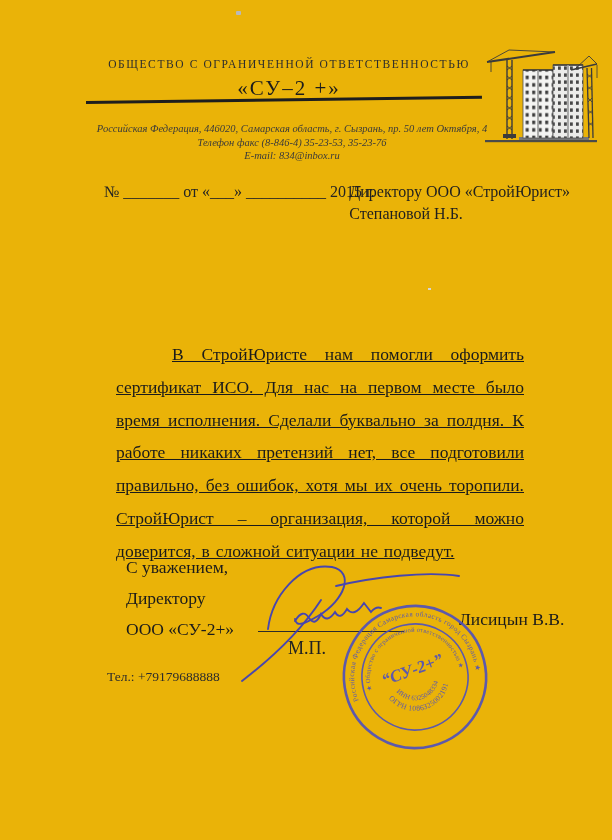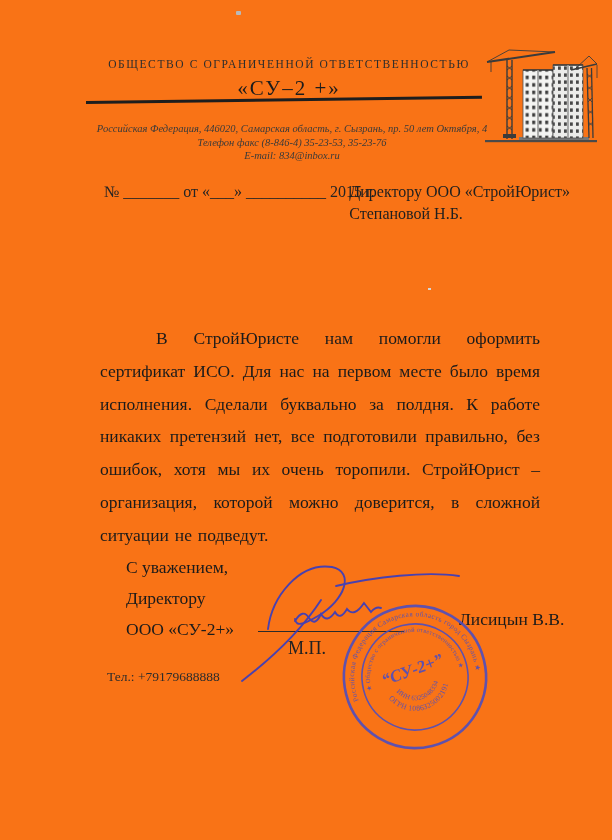--- a/index.html
+++ b/index.html
@@ -1,18 +1,18 @@
 <!DOCTYPE html>
 <html><head>
 <meta charset="utf-8">
 <style>
   html,body{margin:0;padding:0;background:#888;}
   .page{
     position:relative;width:612px;height:840px;margin:0 auto;
-    background:#f97316;overflow:hidden;
+    background:#eab308;overflow:hidden;
     font-family:"Liberation Serif","DejaVu Serif",serif;
     color:#212121;
   }
   
   .letterhead{position:absolute;left:88px;top:58px;width:402px;text-align:center;}
   .org-type{font-size:11.5px;letter-spacing:1.6px;color:#2d2d2d;white-space:nowrap;}
   .org-name{font-size:21px;letter-spacing:2px;margin-top:6px;color:#1c1c1c;}
   .head-rule{
     position:absolute;left:86px;top:101px;width:396px;height:3px;
     background:#1e1e1e;transform:rotate(-0.75deg);transform-origin:left center;
@@ -22,21 +22,21 @@
   .artwork{position:absolute;left:479px;top:44px;}
   
   .ref-line{position:absolute;left:104px;top:183px;font-size:16px;color:#242424;white-space:nowrap;}
   .recipient{position:absolute;right:42px;top:181px;text-align:left;
     font-size:16px;line-height:21.5px;color:#1f1f1f;}
   
   .title{position:absolute;left:100px;top:265px;width:470px;text-align:center;
     font-size:20px;letter-spacing:1.5px;color:#1d1d1d;}
   .body-text{position:absolute;left:100px;top:322px;width:440px;
     font-size:17.5px;line-height:32.8px;text-align:justify;color:#1b1b1b;}
-  .body-text p{margin:0;text-indent:56px;word-spacing:1.5px;}
+  .body-text p{margin:16px;text-indent:56px;word-spacing:1.5px;text-decoration:underline;}
   
   .closing{position:absolute;left:126px;top:552px;font-size:17.5px;line-height:31px;color:#1b1b1b;}
   .sig-line{position:absolute;left:258px;top:631px;width:146px;height:1.4px;background:#2b2b2b;}
   .mp{position:absolute;left:288px;top:638px;font-size:18px;color:#222;}
   .signer{position:absolute;left:459px;top:609px;font-size:17.5px;color:#1b1b1b;}
   .phone{position:absolute;left:107px;top:669px;font-size:13.5px;color:#2c2c2c;}
   .sig-svg{position:absolute;left:225px;top:548px;}
   .stamp{position:absolute;left:314px;top:576px;opacity:.88;}
   
   .speck1{position:absolute;left:236px;top:11px;width:5px;height:4px;background:#b9b9b9;border-radius:1px;}

